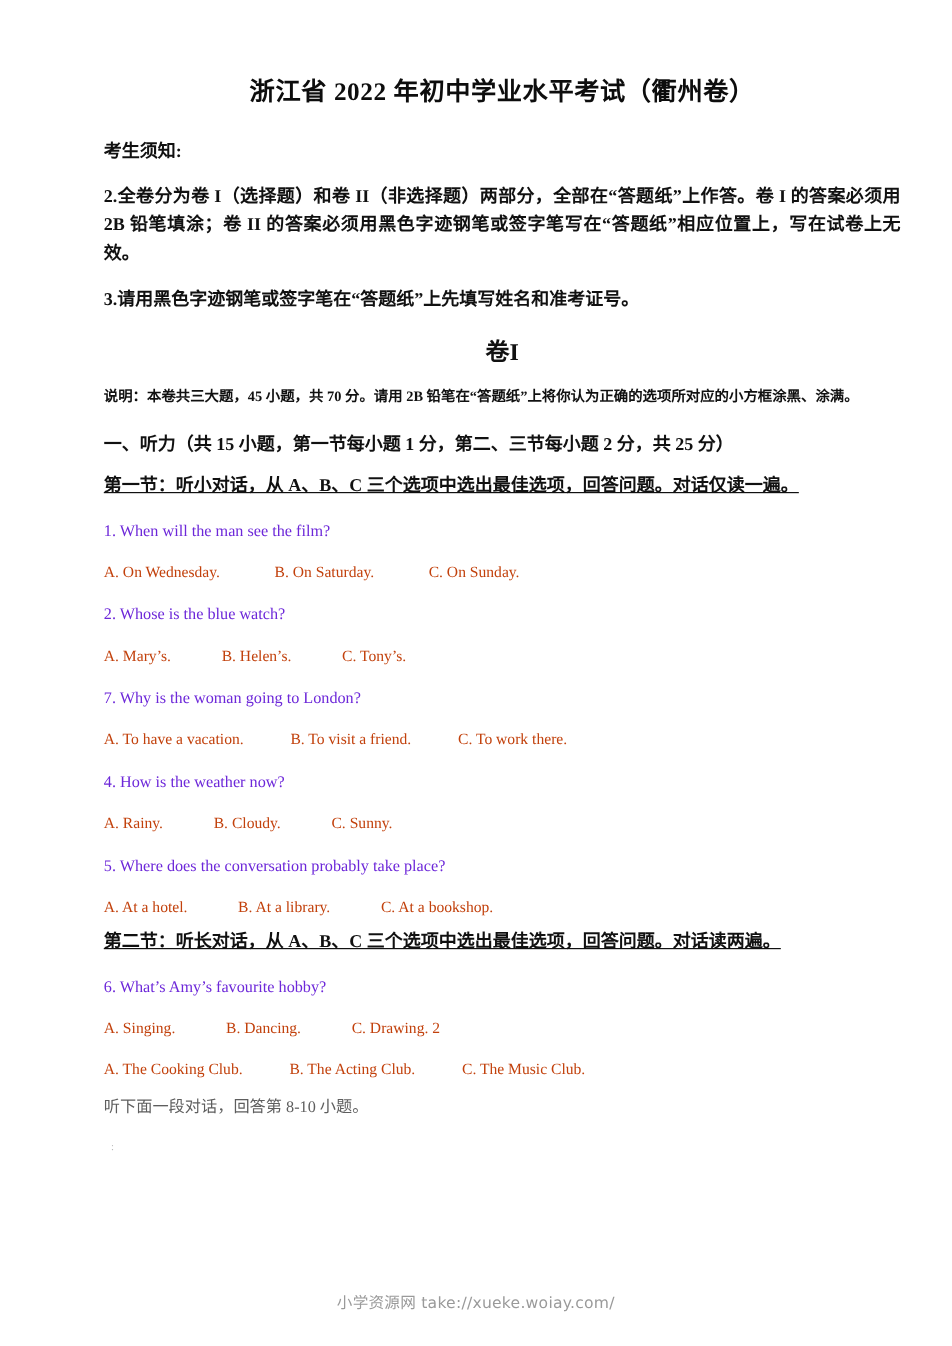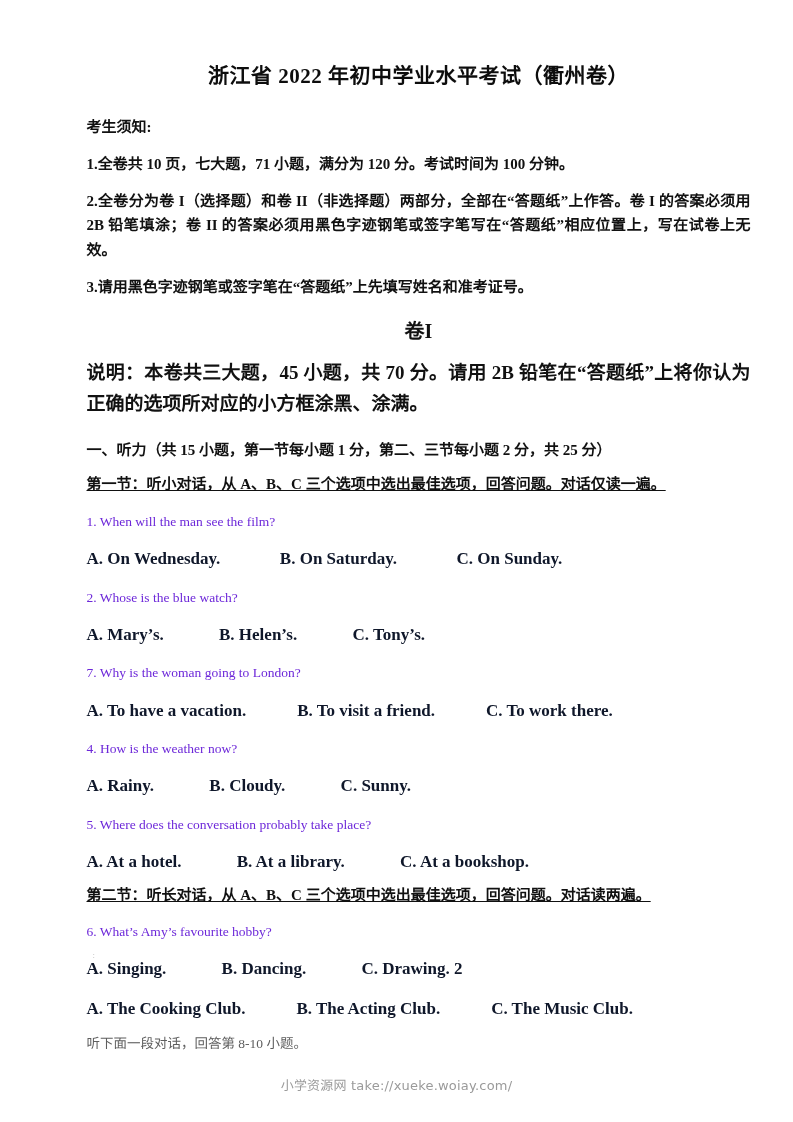--- a/index.html
+++ b/index.html
@@ -76,21 +76,21 @@
   .section-center {
     text-align: center;
     font-weight: bold;
     font-size: 20px;
     margin: 0;
     padding-top: 17px;
     line-height: 1.5;
   }
   .explain {
     font-weight: bold;
-    font-size: 19px;
+    font-size: 12px;
     margin: 0;
     padding-top: 12px;
     line-height: 1.62;
     text-align: justify;
     text-justify: inter-ideograph;
   }
 
   
   .part-heading {
     font-weight: bold;
@@ -123,27 +123,26 @@
 
   
   .question {
     font-size: 13.5px;
     margin: 0;
     padding-top: 16px;
     line-height: 1.5;
     color: #6d28d9;
   }
   .options {
-    font-size: 17px;
+    font-size: 13px;
     margin: 0;
     padding-top: 14px;
     line-height: 1.5;
-    color: #0f172a;
+    color: #c2410c;
     white-space: pre;
-    font-weight: bold;
   }
 
   
   .speck {
     position: absolute;
     left: 72px;
     top: 952px;
     width: 4px;
     height: 7px;
     color: #b9b9b9;
@@ -166,21 +165,20 @@
 </style>
 </head>
 <body>
 
 <div class="page">
   <div class="content">
 
     <h1 class="doc-title">浙江省 2022 年初中学业水平考试（衢州卷）</h1>
 
     <p class="notice-head">考生须知:</p>
-    <p class="notice-item">1.全卷共 10 页，七大题，71 小题，满分为 120 分。考试时间为 100 分钟。</p>
     <p class="notice-item">2.全卷分为卷 I（选择题）和卷 II（非选择题）两部分，全部在“答题纸”上作答。卷 I 的答案必须用 2B 铅笔填涂；卷 II 的答案必须用黑色字迹钢笔或签字笔写在“答题纸”相应位置上，写在试卷上无效。</p>
     <p class="notice-item">3.请用黑色字迹钢笔或签字笔在“答题纸”上先填写姓名和准考证号。</p>
 
     <p class="section-center">卷I</p>
     <p class="explain">说明：本卷共三大题，45 小题，共 70 分。请用 2B 铅笔在“答题纸”上将你认为正确的选项所对应的小方框涂黑、涂满。</p>
 
     <p class="part-heading">一、听力（共 15 小题，第一节每小题 1 分，第二、三节每小题 2 分，共 25 分）</p>
     <p class="sub-heading">第一节：听小对话，从 A、B、C 三个选项中选出最佳选项，回答问题。对话仅读一遍。</p>
 
     <p class="question">1. When will the man see the film?</p>

